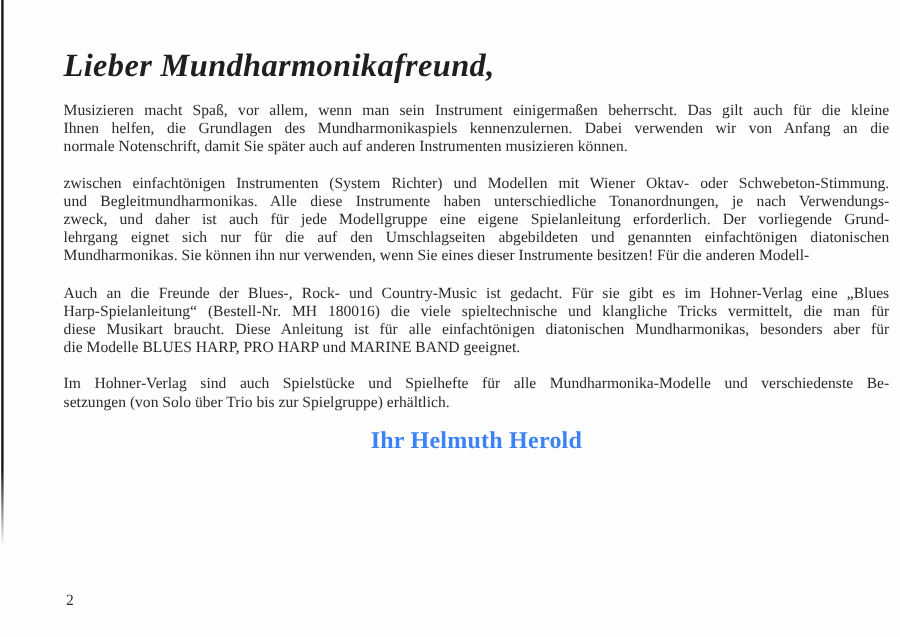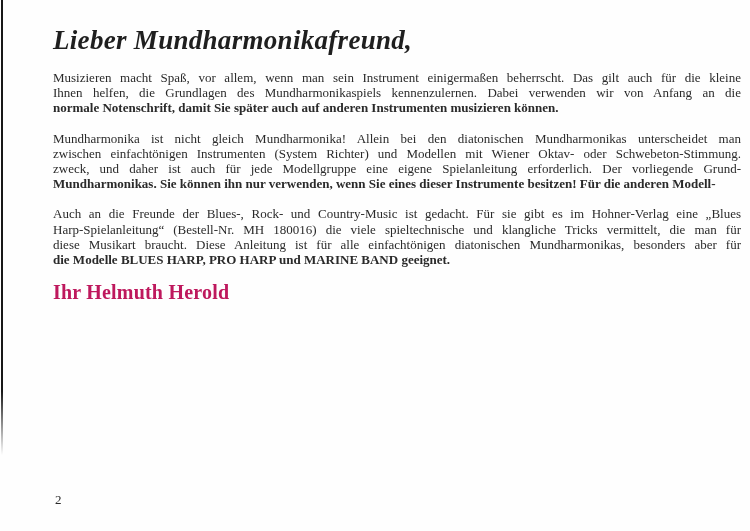--- a/index.html
+++ b/index.html
@@ -20,21 +20,21 @@
     position: absolute;
     left: 1px;
     top: 0;
     width: 2px;
     height: 455px;
     background: linear-gradient(to bottom, #181818 0%, #181818 86%, rgba(24,24,24,0) 100%);
   }
   .content {
     position: absolute;
     left: 53px;
-    top: 25px;
+    top: 39px;
     width: 688px;
   }
   .title {
     font-size: 27px;
     line-height: 30px;
     font-weight: bold;
     font-style: italic;
     margin: 0 0 12px 0;
     letter-spacing: 0.3px;
     color: #1f1f1f;
@@ -44,29 +44,29 @@
   }
   .tline {
     font-size: 13px;
     line-height: 15.2px;
     text-align: justify;
     text-align-last: justify;
     white-space: normal;
   }
   .para .tline:last-child {
     text-align-last: left;
-    font-weight: bold;
   }
   .signature {
     font-size: 20px;
     line-height: 22px;
     font-weight: bold;
     margin-top: 14px;
     letter-spacing: 0.2px;
-    color: #be185d;
+    color: #3b82f6;
+    text-align: center;
   }
   .page-number {
     position: absolute;
     left: 55px;
     top: 492px;
     font-size: 13px;
     line-height: 15px;
   }
 </style>
 </head>
@@ -76,28 +76,33 @@
   <div class="scan-line"></div>
   <div class="content">
     <h1 class="title">Lieber Mundharmonikafreund,</h1>
     <div>
         <div class="para">
           <div class="tline">Musizieren macht Spaß, vor allem, wenn man sein Instrument einigermaßen beherrscht. Das gilt auch für die kleine</div>
           <div class="tline">Ihnen helfen, die Grundlagen des Mundharmonikaspiels kennenzulernen. Dabei verwenden wir von Anfang an die</div>
           <div class="tline">normale Notenschrift, damit Sie später auch auf anderen Instrumenten musizieren können.</div>
         </div>
         <div class="para">
-          <div class="tline">Mundharmonika ist nicht gleich Mundharmonika! Allein bei den diatonischen Mundharmonikas unterscheidet man</div>
           <div class="tline">zwischen einfachtönigen Instrumenten (System Richter) und Modellen mit Wiener Oktav- oder Schwebeton-Stimmung.</div>
+          <div class="tline">und Begleitmundharmonikas. Alle diese Instrumente haben unterschiedliche Tonanordnungen, je nach Verwendungs-</div>
           <div class="tline">zweck, und daher ist auch für jede Modellgruppe eine eigene Spielanleitung erforderlich. Der vorliegende Grund-</div>
+          <div class="tline">lehrgang eignet sich nur für die auf den Umschlagseiten abgebildeten und genannten einfachtönigen diatonischen</div>
           <div class="tline">Mundharmonikas. Sie können ihn nur verwenden, wenn Sie eines dieser Instrumente besitzen! Für die anderen Modell-</div>
         </div>
         <div class="para">
           <div class="tline">Auch an die Freunde der Blues-, Rock- und Country-Music ist gedacht. Für sie gibt es im Hohner-Verlag eine „Blues</div>
           <div class="tline">Harp-Spielanleitung“ (Bestell-Nr. MH 180016) die viele spieltechnische und klangliche Tricks vermittelt, die man für</div>
           <div class="tline">diese Musikart braucht. Diese Anleitung ist für alle einfachtönigen diatonischen Mundharmonikas, besonders aber für</div>
           <div class="tline">die Modelle BLUES HARP, PRO HARP und MARINE BAND geeignet.</div>
         </div>
+        <div class="para">
+          <div class="tline">Im Hohner-Verlag sind auch Spielstücke und Spielhefte für alle Mundharmonika-Modelle und verschiedenste Be-</div>
+          <div class="tline">setzungen (von Solo über Trio bis zur Spielgruppe) erhältlich.</div>
+        </div>
       </div>
     <div class="signature">Ihr Helmuth Herold</div>
   </div>
   <div class="page-number">2</div>
 </div>
 
 </body></html>

